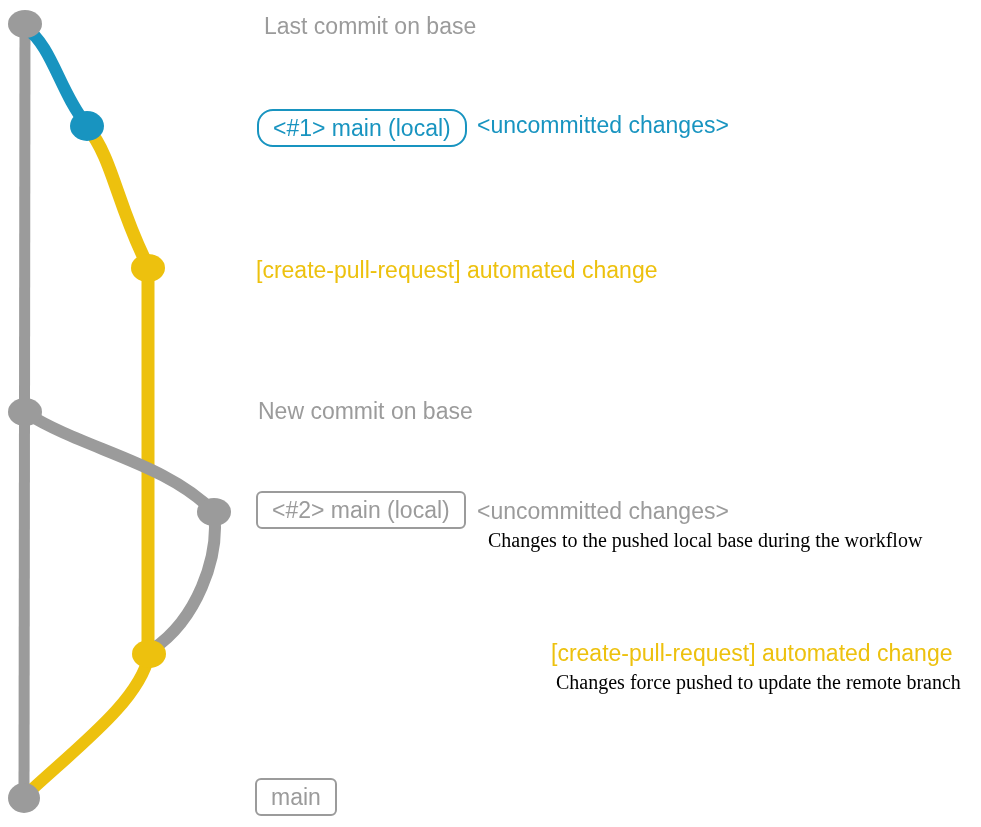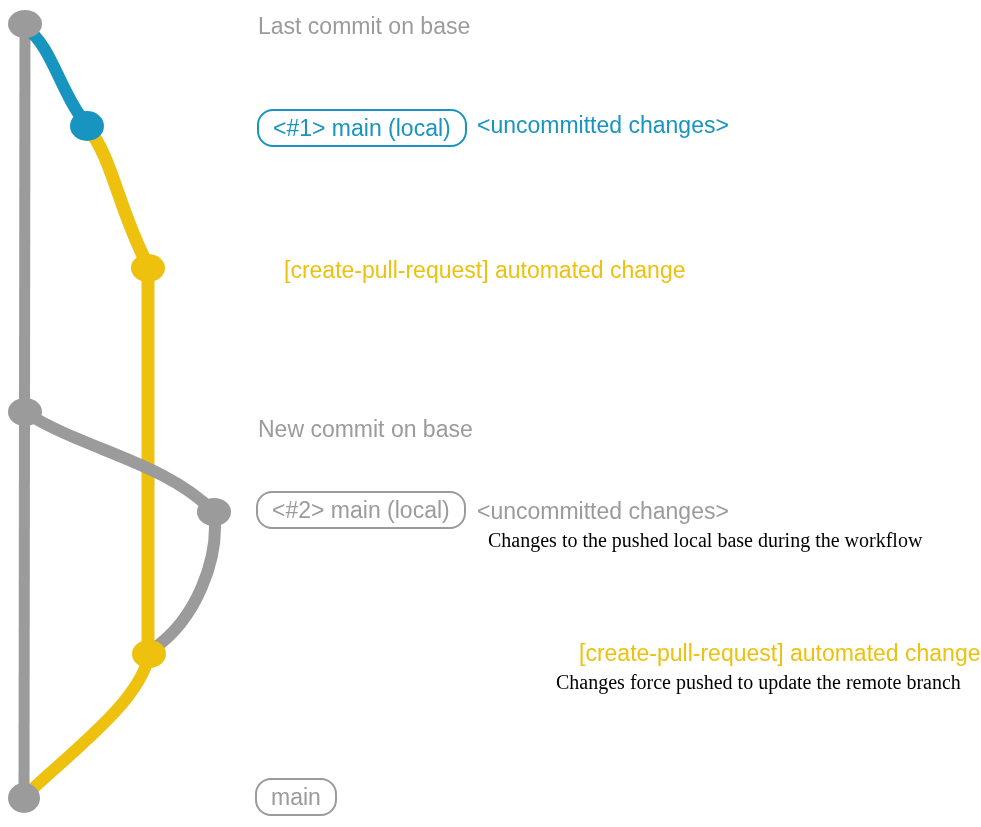--- a/index.html
+++ b/index.html
@@ -11,26 +11,26 @@
   .graph{position:absolute;left:0;top:0;}
   .stroke-gray{stroke:var(--gray);fill:none;}
   .stroke-blue{stroke:var(--blue);fill:none;}
   .stroke-yellow{stroke:var(--yellow);fill:none;}
   .fill-gray{fill:var(--gray);}
   .fill-blue{fill:var(--blue);}
   .fill-yellow{fill:var(--yellow);}
   .txt{position:absolute;white-space:nowrap;font-size:23px;line-height:1.15;}
   .gray-txt{color:var(--gray);}
   .blue-txt{color:var(--blue);}
-  .yellow-txt{color:var(--yellow);margin-left:28px;}
+  .yellow-txt{color:var(--yellow);}
   .serif{font-family:"Liberation Serif",serif;font-size:20px;color:var(--text);}
   .badge{position:absolute;display:inline-block;height:38px;line-height:34px;
          padding:0 14px;border:2px solid;border-radius:16px;font-size:23px;
          white-space:nowrap;background:var(--bg);}
-  .badge.gray-badge{border-color:var(--gray);color:var(--gray);}
+  .badge.gray-badge{border-color:var(--gray);color:var(--gray);border-radius:6px;}
   .badge.blue-badge{border-color:var(--blue);color:var(--blue);}
   .badge.yellow-badge{border-color:var(--yellow);color:var(--yellow);}
 </style>
 </head>
 <body>
 
 <div class="stage">
 
   <svg class="graph" width="981" height="827" viewBox="0 0 981 827">
 
@@ -42,28 +42,28 @@
 
     <ellipse class="fill-gray" cx="25" cy="24" rx="17" ry="14"></ellipse>
     <ellipse class="fill-blue" cx="87" cy="126" rx="17" ry="15"></ellipse>
     <ellipse class="fill-yellow" cx="148" cy="268" rx="17" ry="14"></ellipse>
     <ellipse class="fill-gray" cx="25" cy="412" rx="17" ry="14"></ellipse>
     <ellipse class="fill-gray" cx="214" cy="512" rx="17" ry="14"></ellipse>
     <ellipse class="fill-yellow" cx="149" cy="654" rx="17" ry="14"></ellipse>
     <ellipse class="fill-gray" cx="24" cy="798" rx="16" ry="15"></ellipse>
   </svg>
 
-  <div class="txt gray-txt" style="left:258px;top:13px;">Last commit on base</div>
+  <div class="txt gray-txt" style="left:264px;top:13px;">Last commit on base</div>
 
   <div class="badge blue-badge" style="left:257px;top:109px;">&lt;#1&gt; main (local)</div>
   <div class="txt blue-txt" style="left:477px;top:112px;">&lt;uncommitted changes&gt;</div>
 
   <div class="txt yellow-txt" style="left:256px;top:257px;">[create-pull-request] automated change</div>
 
-  <div class="txt gray-txt" style="left:258px;top:416px;">New commit on base</div>
+  <div class="txt gray-txt" style="left:258px;top:398px;">New commit on base</div>
 
   <div class="badge gray-badge" style="left:256px;top:491px;">&lt;#2&gt; main (local)</div>
   <div class="txt gray-txt" style="left:477px;top:498px;">&lt;uncommitted changes&gt;</div>
   <div class="txt serif" style="left:488px;top:529px;">Changes to the pushed local base during the workflow</div>
 
   <div class="txt yellow-txt" style="left:551px;top:640px;">[create-pull-request] automated change</div>
   <div class="txt serif" style="left:556px;top:671px;">Changes force pushed to update the remote branch</div>
 
   <div class="badge gray-badge" style="left:255px;top:778px;">main</div>
 

